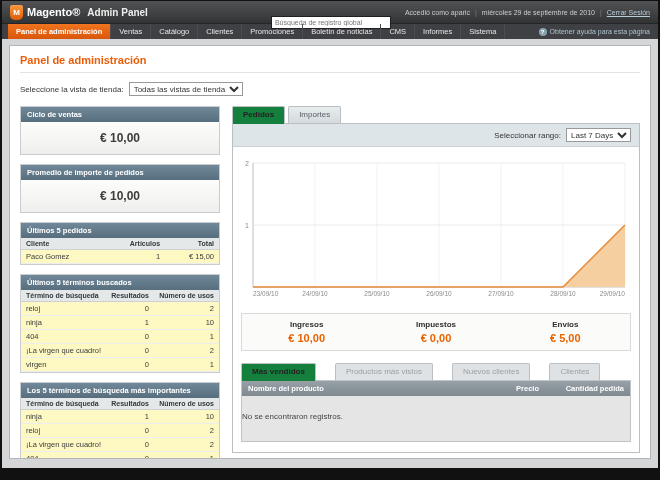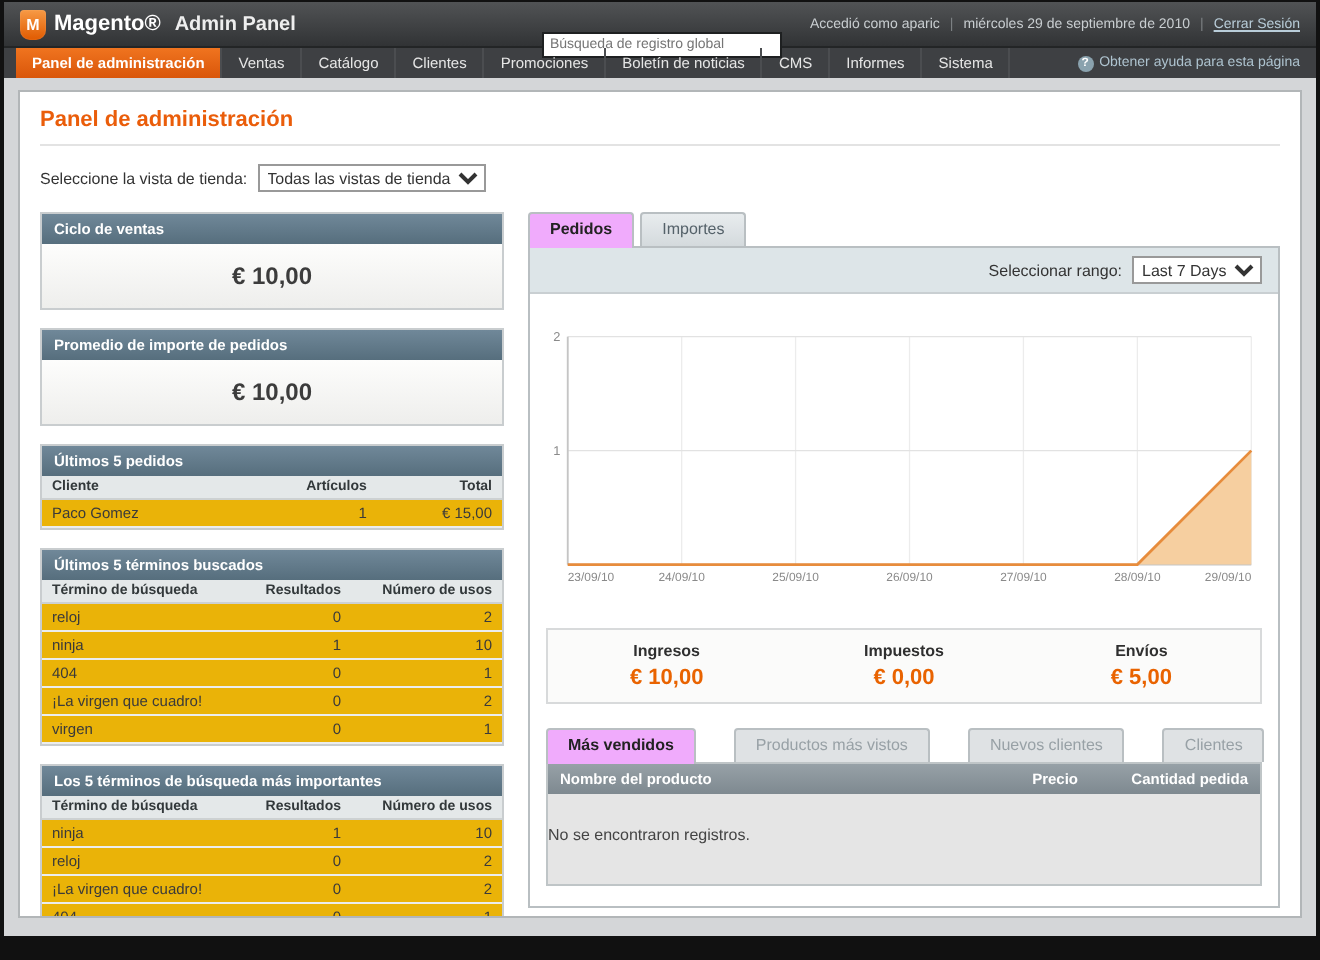--- a/index.html
+++ b/index.html
@@ -29,36 +29,36 @@
   .help-icon{width:8px;height:8px;border-radius:50%;background:#8aa2ae;color:#fff;font-size:6px;line-height:8px;text-align:center;font-weight:bold;}
 
   
   .content{margin:6px 7px;background:#fff;border:1px solid #b2b6b8;padding:8px 10px 14px;height:414px;overflow:hidden;}
   .page-title{color:#ea5d0a;font-size:11px;font-weight:bold;}
   .title-rule{border:none;border-top:1px solid #e3e3e3;margin:6px 0 9px;}
   .store-row{font-size:8px;color:#333;margin-bottom:10px;display:flex;align-items:center;gap:5px;}
   select{font-size:8px;border:1px solid #999;background:#fff;height:14px;font-family:"Liberation Sans",sans-serif;color:#333;}
 
   .columns{display:flex;gap:12px;}
-  .left-col{width:232px;flex:none;}
+  .left-col{width:200px;flex:none;}
   .right-col{flex:1;min-width:0;}
 
   
   .panel{border:1px solid #c9cdcf;margin-bottom:9px;}
   .panel-header{background:linear-gradient(#708899,#566e7d);color:#fff;font-size:7.5px;font-weight:bold;padding:3px 6px;}
   .value-box{background:linear-gradient(#fdfdfc,#eeeeec);text-align:center;font-size:12px;font-weight:bold;color:#3c3c3c;padding:9px 0;}
   .mini-table{width:100%;border-collapse:collapse;}
   .mini-table th{background:#e4e8e9;color:#32383a;text-align:left;padding:2px 5px;font-size:7px;border-bottom:1px solid #cdd1d2;font-weight:bold;}
-  .mini-table td{padding:2px 5px;font-size:7.5px;color:#3a3a3a;border-bottom:1px solid #ebedee;background:#eab308;}
+  .mini-table td{padding:2px 5px;font-size:7.5px;color:#3a3a3a;border-bottom:1px solid #ebedee;background:#fef9c3;}
   .mini-table th.num,.mini-table td.num{text-align:right;white-space:nowrap;}
 
   
   .tabs-row{display:flex;gap:3px;position:relative;z-index:2;}
   .tab{font-size:8px;padding:3px 10px 4px;background:linear-gradient(#e8ecee,#d4dadd);border:1px solid #b9bfc2;border-bottom:none;border-radius:2px 2px 0 0;color:#55626a;cursor:pointer;white-space:nowrap;}
-  .tab.active{background:#f0abfc;color:#222;font-weight:bold;margin-bottom:-1px;padding-bottom:5px;}
+  .tab.active{background:#15803d;color:#222;font-weight:bold;margin-bottom:-1px;padding-bottom:5px;}
   .tab.disabled{background:#dfe2e4;color:#98a1a6;}
   .tab-panel{border:1px solid #b9bfc2;background:#fff;padding-bottom:10px;position:relative;z-index:1;}
   .range-bar{background:#dde5e8;border-bottom:1px solid #c9cfd2;padding:4px 8px;display:flex;justify-content:flex-end;align-items:center;gap:5px;font-size:8px;color:#333;}
   .chart-wrap{padding:8px 6px 0;}
   .stats-bar{margin:6px 8px 0;border:1px solid #d8dadb;background:#fbfbfa;display:flex;padding:6px 0;}
   .stat{flex:1;text-align:center;}
   .stat-label{font-size:8px;font-weight:bold;color:#2f2f2f;}
   .stat-value{font-size:11px;font-weight:bold;color:#e96300;margin-top:3px;}
   .bottom-tabs{margin:12px 8px 0;display:flex;gap:19px;position:relative;z-index:2;}
   .grid-box{margin:0 8px;border:1px solid #bfc5c7;position:relative;z-index:1;}

